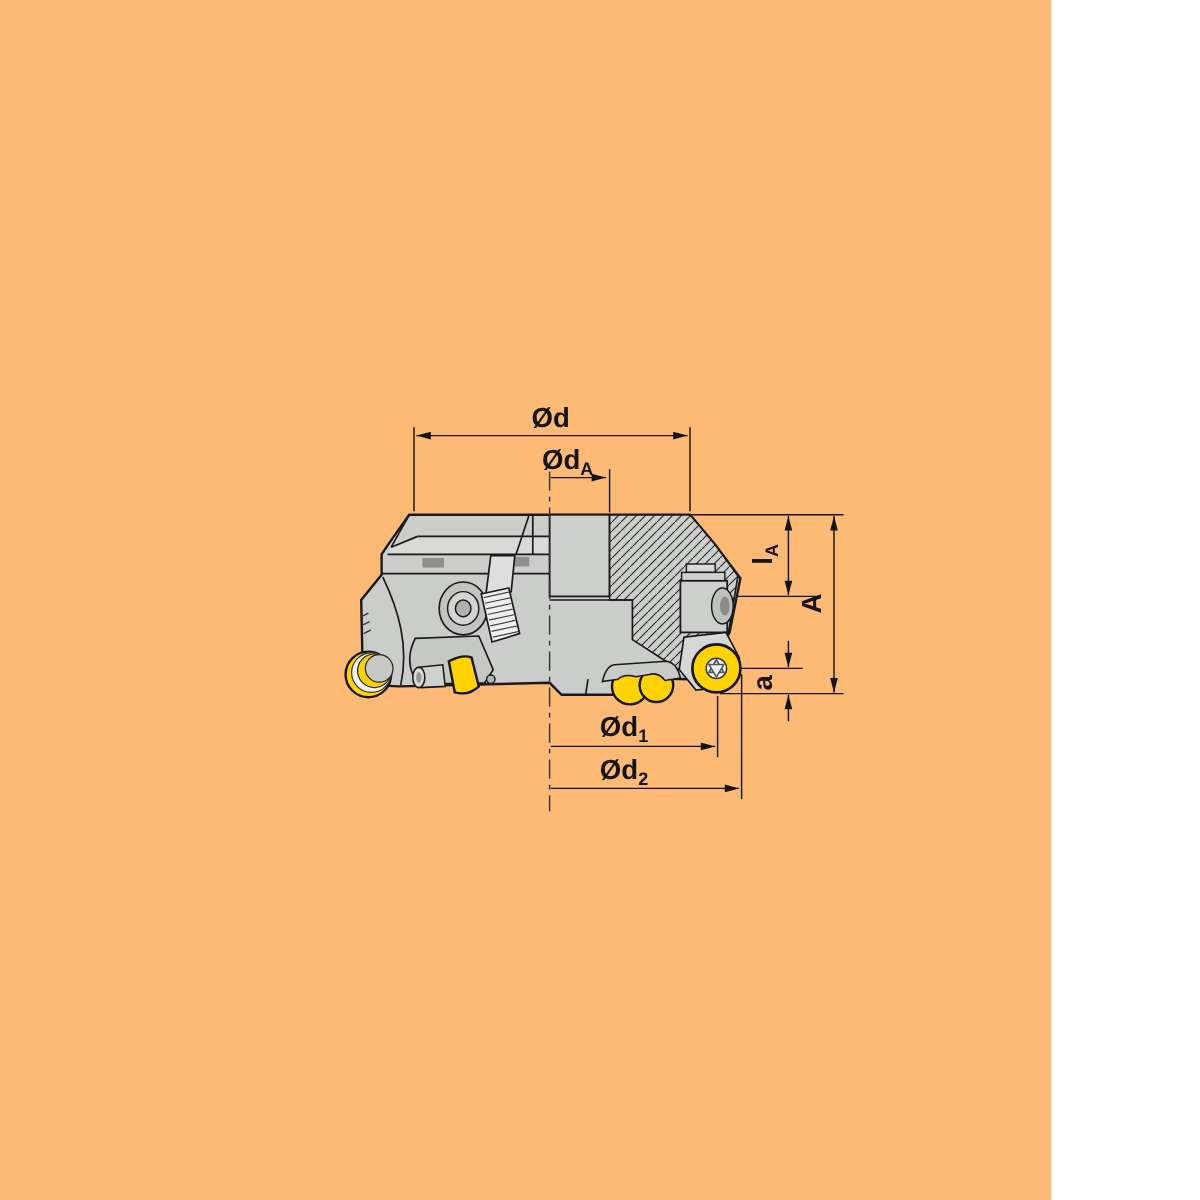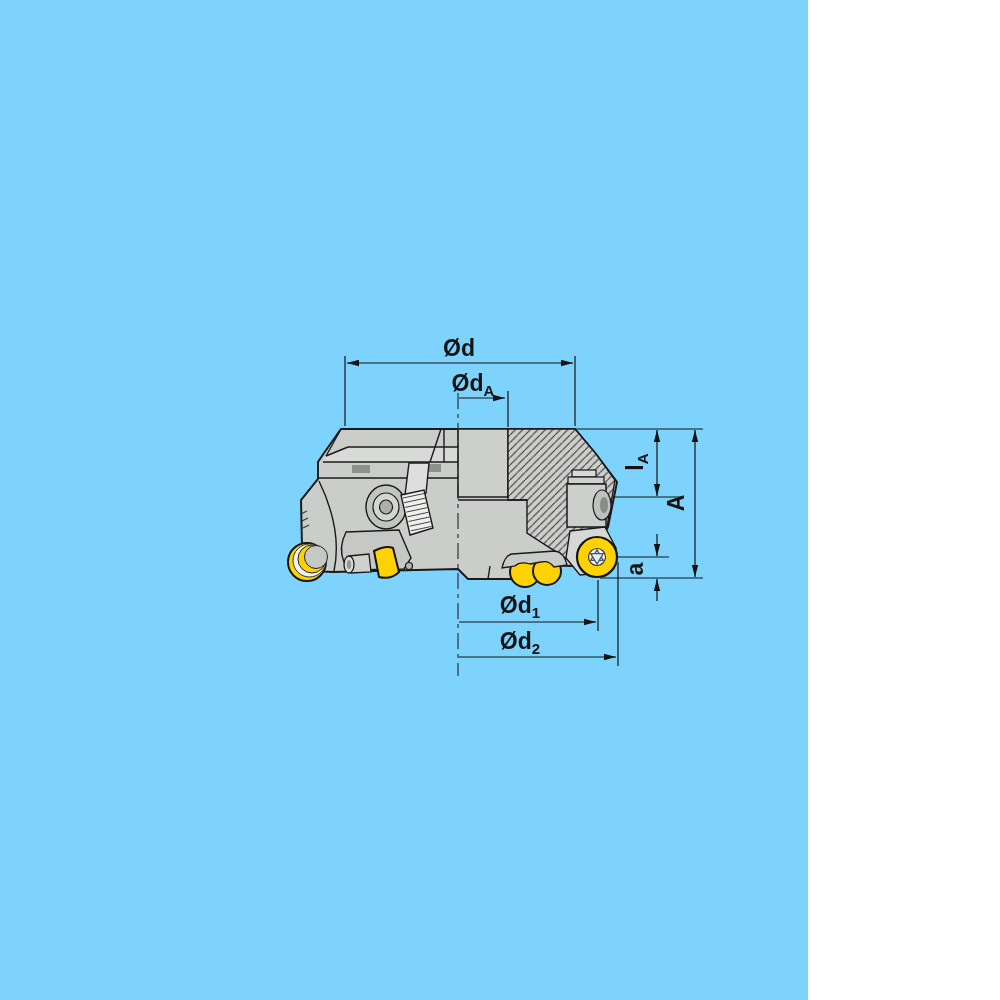--- a/index.html
+++ b/index.html
@@ -1,16 +1,16 @@
 <!DOCTYPE html>
 <html><head>
 <meta charset="utf-8">
 <style>
   html,body{margin:0;padding:0;background:#ffffff;width:1000px;height:1000px;overflow:hidden;}
-  .stage{position:relative;width:808px;height:1000px;background:#7dd3fc;}
+  .stage{position:relative;width:876px;height:1000px;background:#fdba74;}
   svg{position:absolute;left:0;top:0;}
   text{font-family:"Liberation Sans","DejaVu Sans",sans-serif;font-weight:bold;fill:#141414;}
   .dimlabel{font-size:23px;}
   .sub{font-size:15px;}
   .thin{stroke:#141414;stroke-width:1.2;fill:none;}
   .edge{stroke:#1a1a1a;stroke-width:1.4;fill:none;}
 </style>
 </head>
 <body>
 

